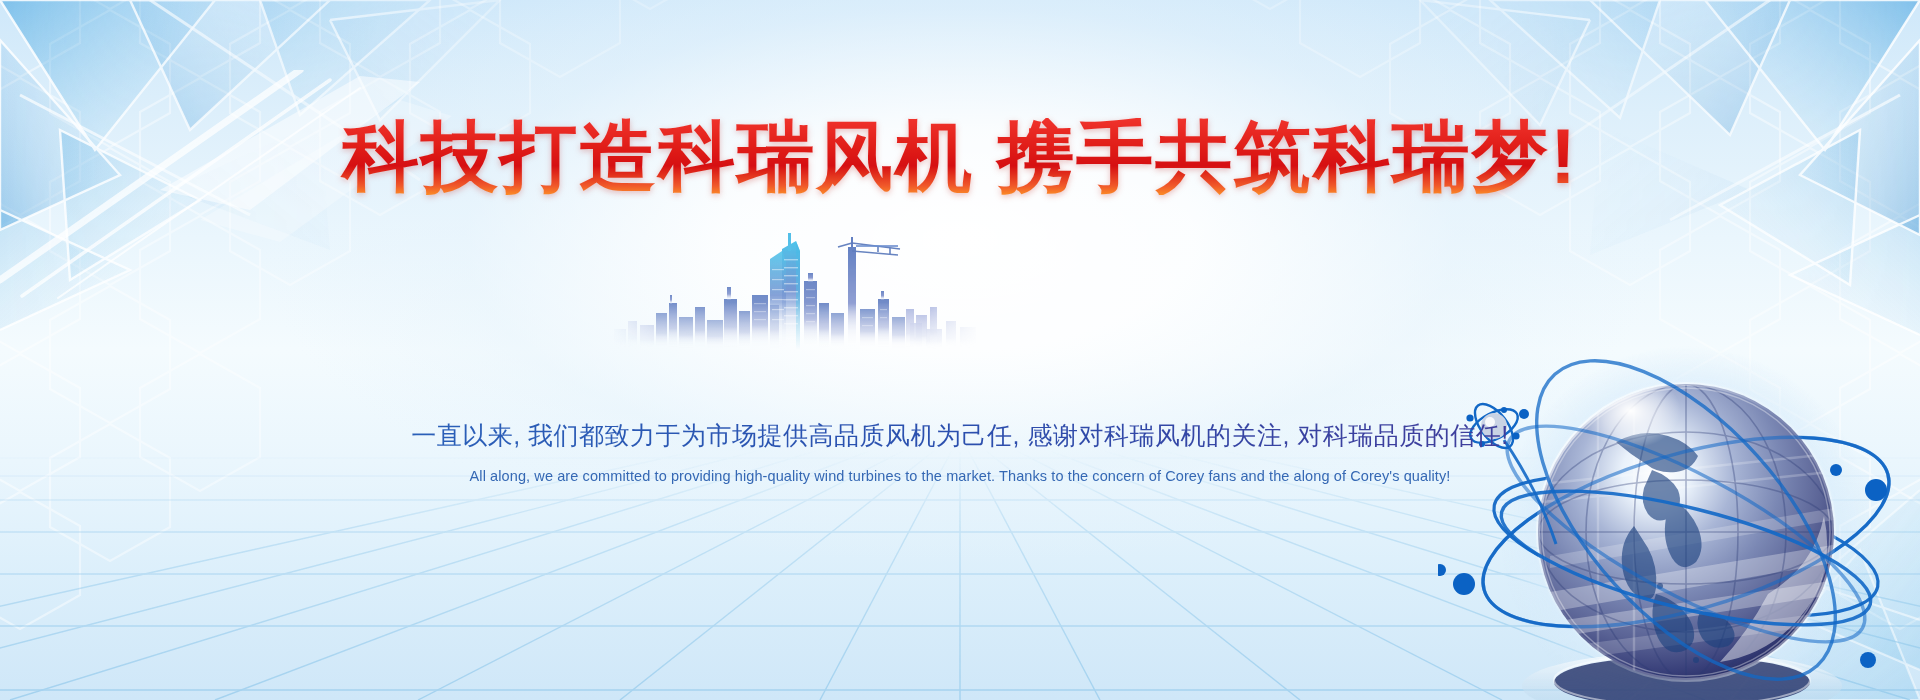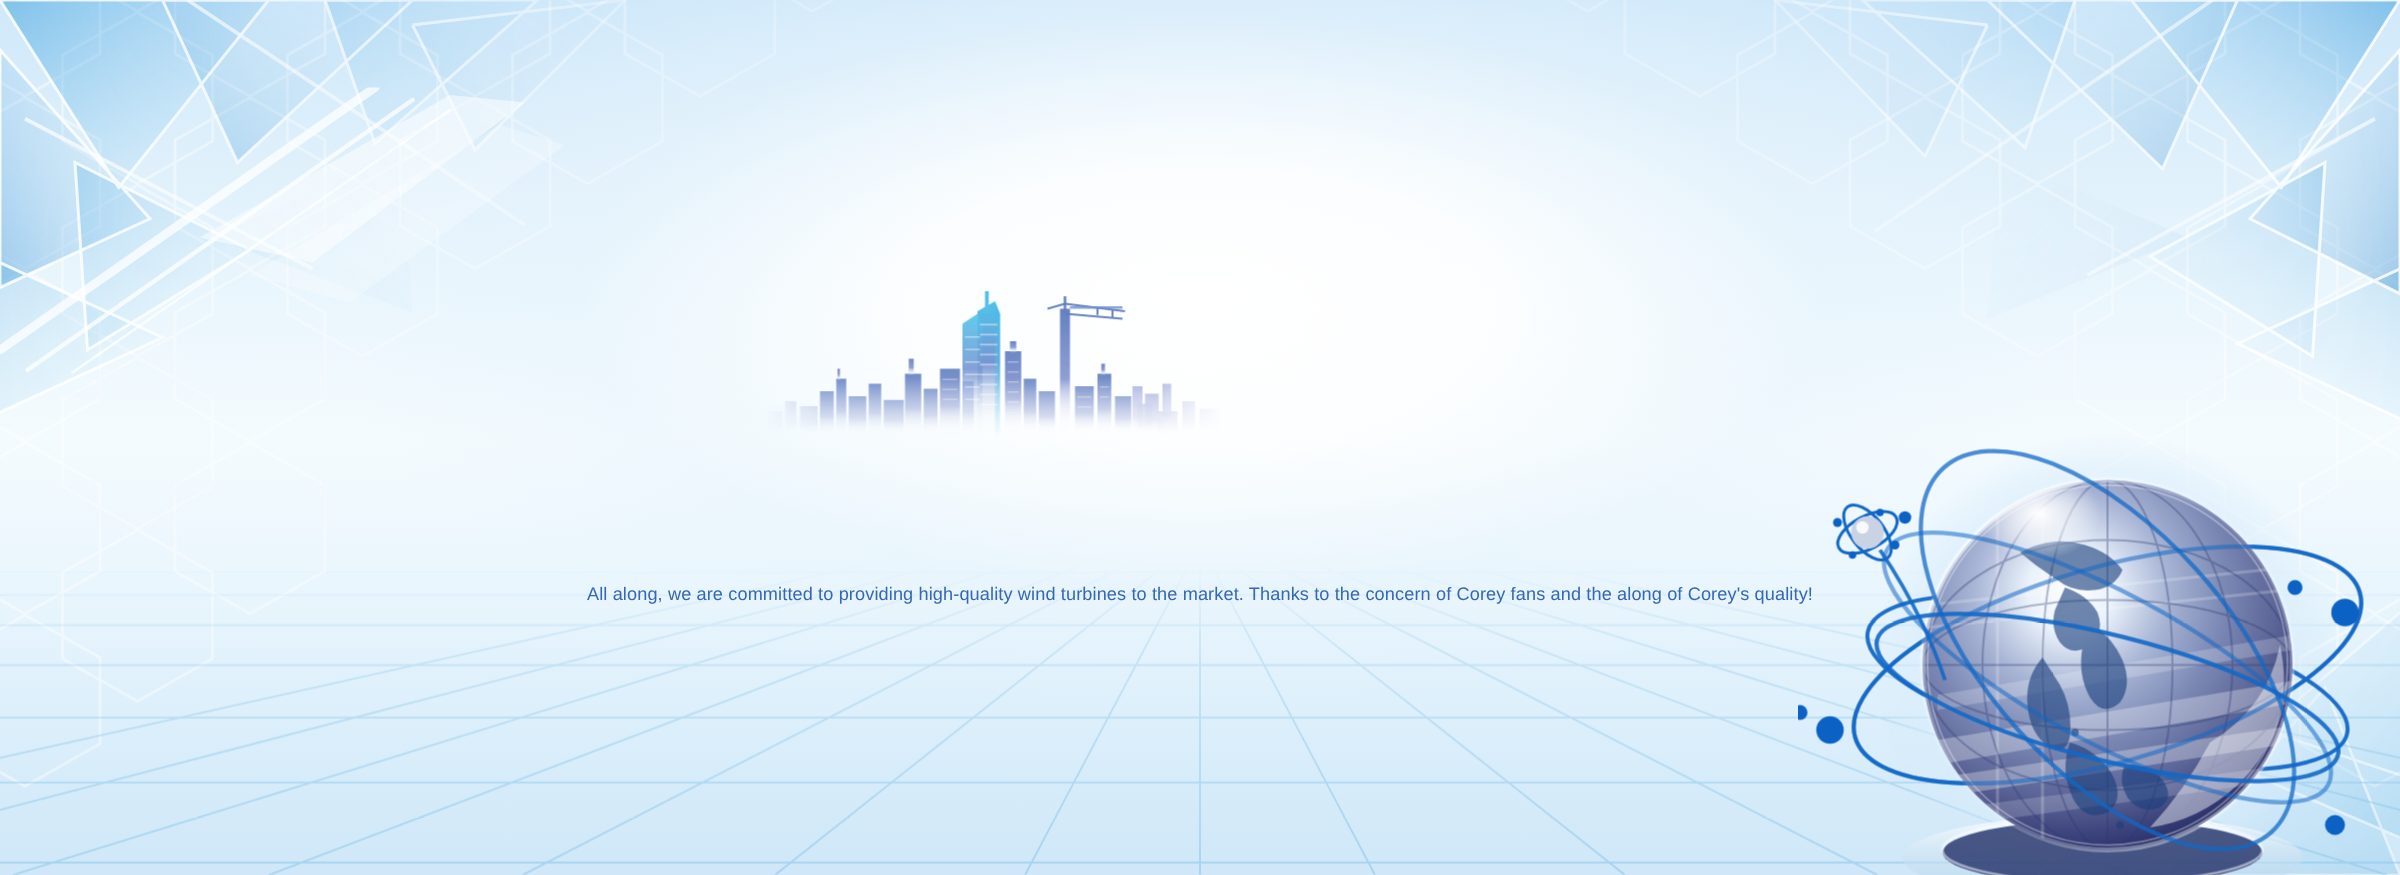--- a/index.html
+++ b/index.html
@@ -568,17 +568,19 @@
       <circle cx="-4" cy="-4" r="5" fill="#ffffff" opacity=".85"></circle>
       <circle cx="-24" cy="-8" r="3.6" fill="#0b62c4"></circle>
       <circle cx="22" cy="10" r="3.6" fill="#0b62c4"></circle>
       <circle cx="10" cy="-16" r="3" fill="#0b62c4"></circle>
       <circle cx="-12" cy="18" r="3" fill="#0b62c4"></circle>
     </g>
 
     <path d="M66,146 q34,50 52,104" fill="none" stroke="#1268c6" stroke-width="3" opacity=".9"></path>
   </svg>
 
-
+  <div class="headline">科技打造科瑞风机 携手共筑科瑞梦!</div>
+
+  <div class="sub-cn">一直以来, 我们都致力于为市场提供高品质风机为己任, 感谢对科瑞风机的关注, 对科瑞品质的信任!</div>
 
   <div class="sub-en">All along, we are committed to providing high-quality wind turbines to the market. Thanks to the concern of Corey fans and the along of Corey's quality!</div>
 
 </div>
 
 </body></html>

